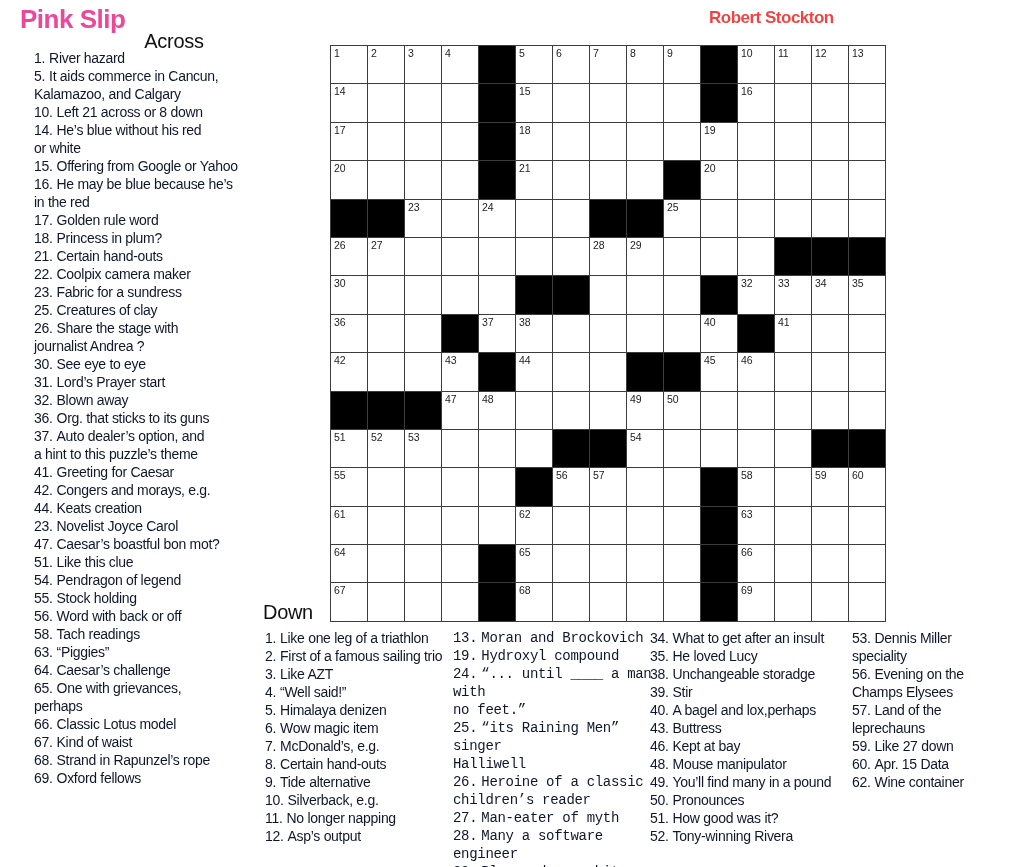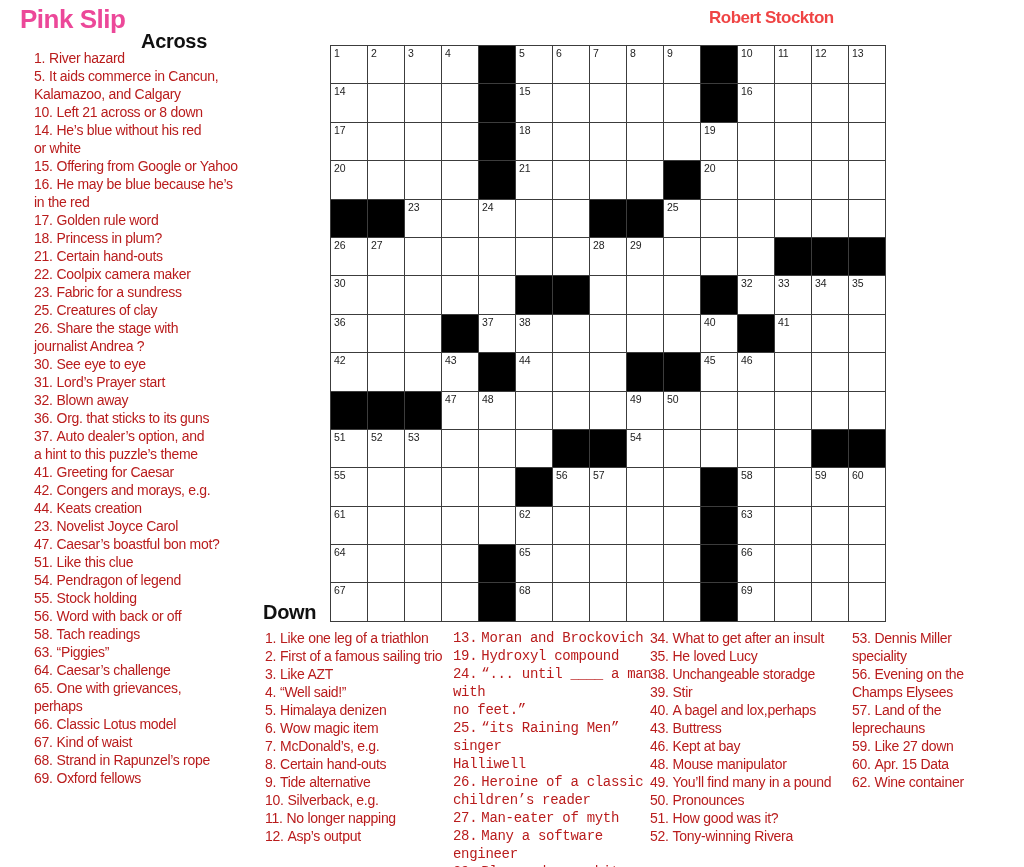--- a/index.html
+++ b/index.html
@@ -10,26 +10,26 @@
   }
   .page-title {
     position: absolute; left: 20px; top: 4px;
     font-size: 26px; font-weight: bold; letter-spacing: -0.5px; color: #ec4899;
   }
   .author-name {
     position: absolute; left: 709px; top: 8px;
     font-size: 17px; font-weight: bold; letter-spacing: -0.5px; color: #ef4444;
   }
   .section-head {
-    position: absolute; font-size: 20px; font-weight: bold;
+    position: absolute; font-size: 20px; font-weight: normal;
     letter-spacing: -0.3px; color: #111;
   }
   #across-head { left: 34px; top: 30px; width: 280px; text-align: center; }
   #down-head  { left: 263px; top: 601px; }
-  .clue-list { position: absolute; font-size: 14px; line-height: 18px; letter-spacing: -0.3px; color: #b91c1c; }
+  .clue-list { position: absolute; font-size: 14px; line-height: 18px; letter-spacing: -0.3px; color: #0f172a; }
   #across-list { left: 34px; top: 49px; width: 292px; }
   .down-col { top: 629px; }
   #down-col-0 { left: 265px; width: 189px; }
   #down-col-1 { left: 453px; width: 200px; font-family: Liberation Mono, monospace; }
   #down-col-2 { left: 650px; width: 200px; }
   #down-col-3 { left: 852px; width: 172px; }
   .clue { white-space: normal; }
   .cnum { }
   .ctext { margin-left: 4px; white-space: pre-line; }
   .xw-grid {

